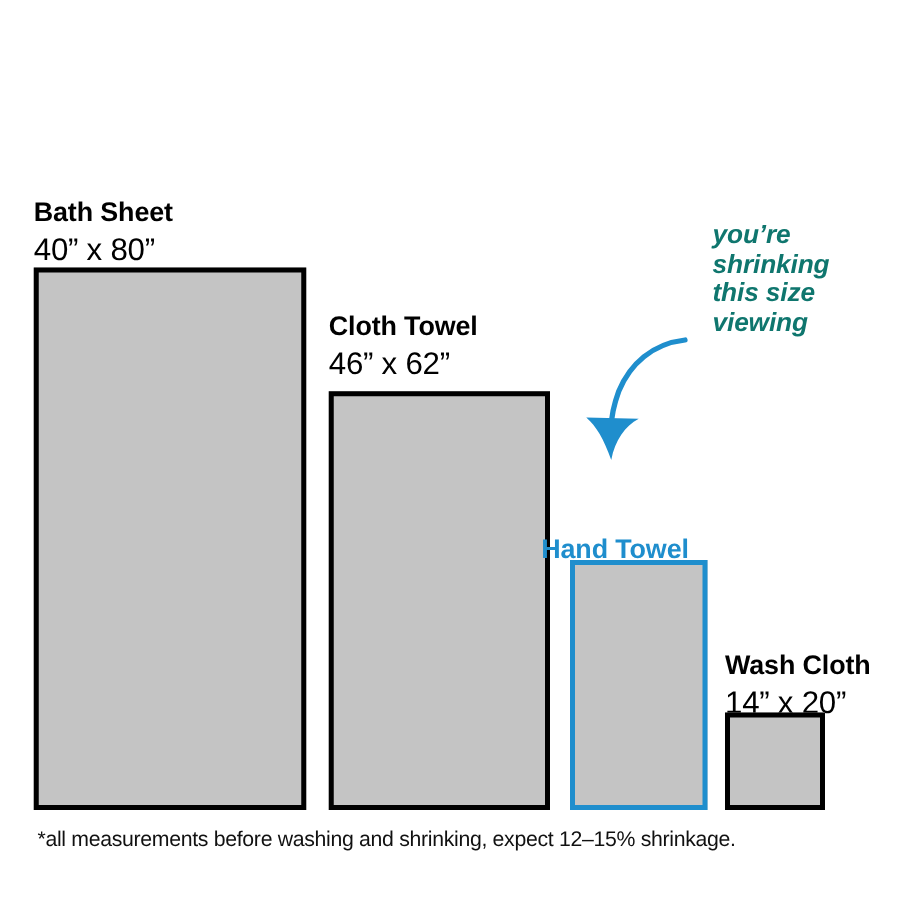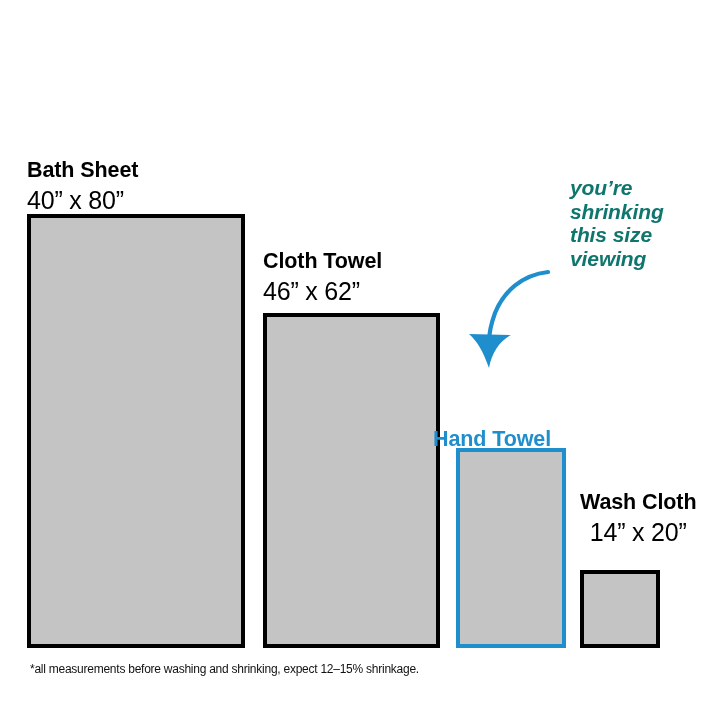--- a/index.html
+++ b/index.html
@@ -85,21 +85,21 @@
     width: 110px;
     height: 125px;
     overflow: visible;
   }
 
   
   #footnote {
     position: absolute;
     left: 30px;
     top: 662px;
-    font-size: 12px;
+    font-size: 17px;
     color: #111111;
     letter-spacing: -0.25px;
     white-space: nowrap;
   }
 </style>
 </head>
 <body>
 
 <div id="stage">
 
@@ -113,21 +113,21 @@
     <span class="label-name">Cloth Towel</span>
     <span class="label-dims">46” x 62”</span>
   </div>
   <div class="swatch dark" style="left:263px; top:313px; width:177px; height:335px;"></div>
 
   <div class="label-group accent" style="left:433px; top:385px;margin-top:44px;">
     <span class="label-name">Hand Towel</span>
   </div>
   <div class="swatch highlight" style="left:456px; top:448px; width:110px; height:200px;"></div>
 
-  <div class="label-group" style="left:580px; top:492px;text-align:center;">
+  <div class="label-group" style="left:580px; top:522px;">
     <span class="label-name">Wash Cloth</span>
     <span class="label-dims">14” x 20”</span>
   </div>
   <div class="swatch dark" style="left:580px; top:570px; width:80px; height:78px;"></div>
 
   <div id="callout">
     <span>you’re</span>
     <span>shrinking</span>
     <span>this size</span>
     <span>viewing</span>

